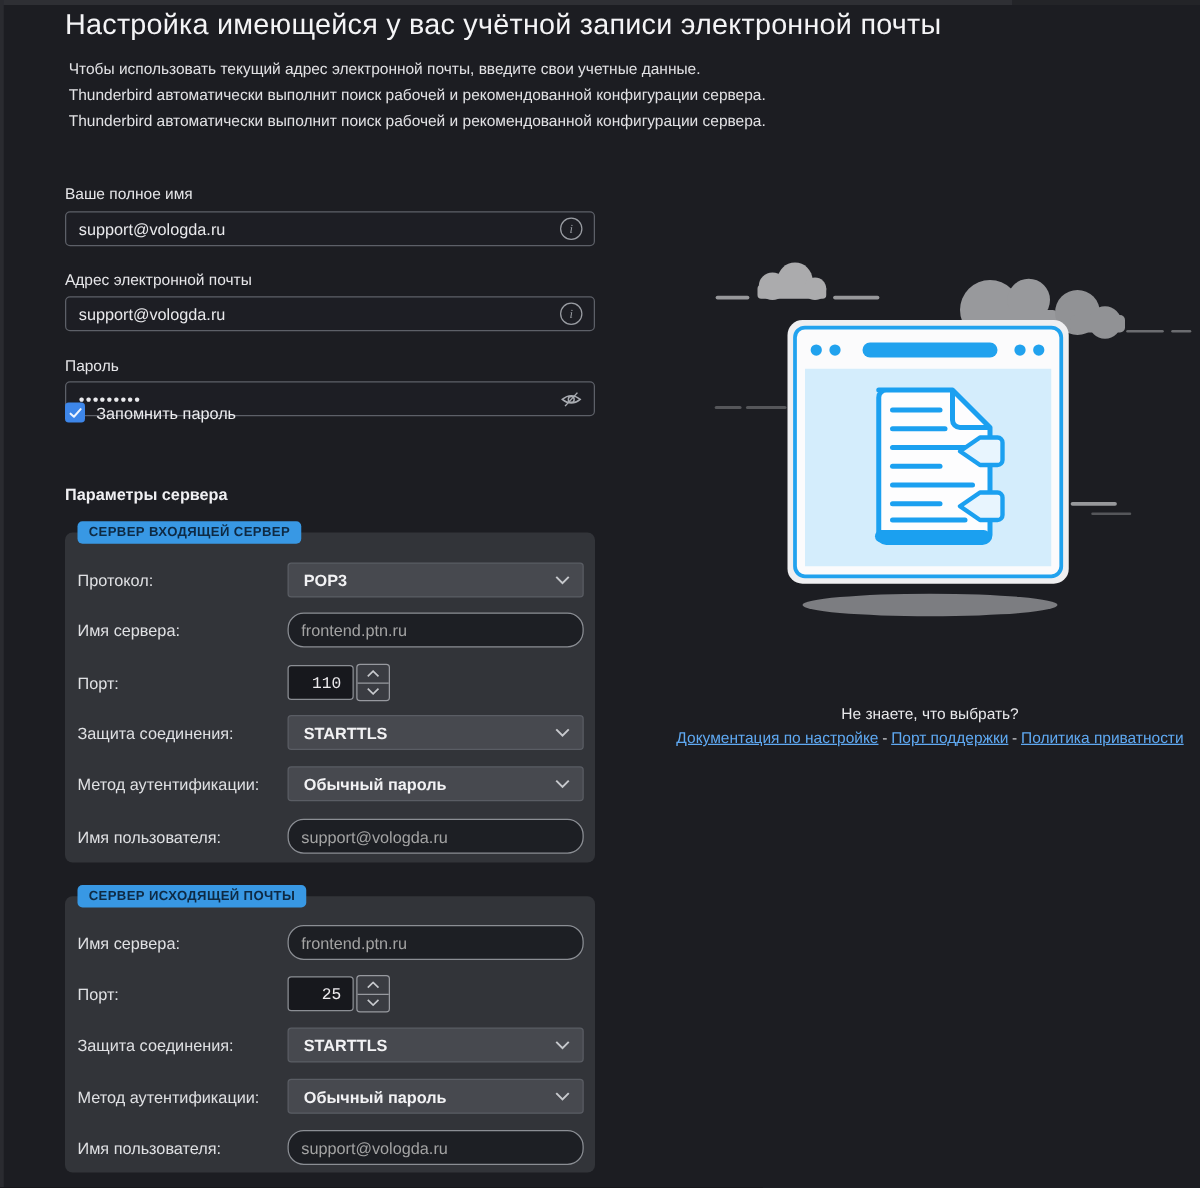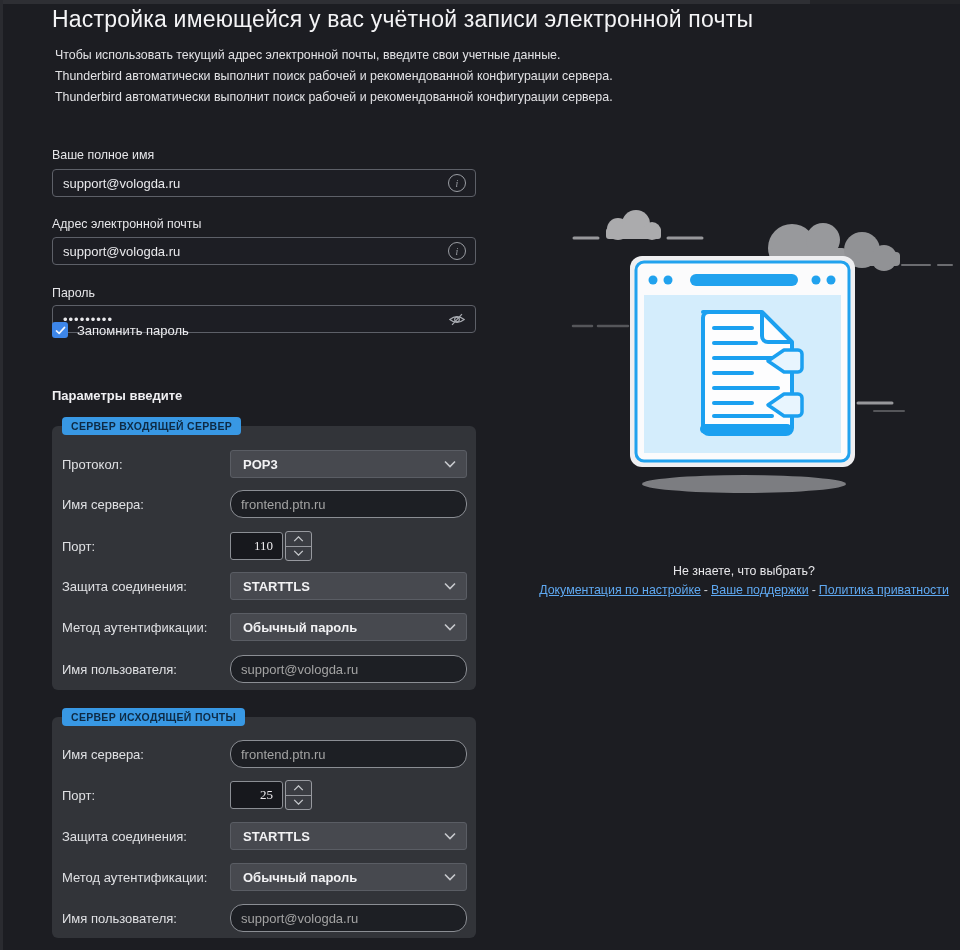--- a/index.html
+++ b/index.html
@@ -40,21 +40,21 @@
   .control{position:absolute;left:168px;top:0;height:28px;}
   .dropdown{width:237px;height:28px;box-sizing:border-box;background:#47494f;border:1px solid #5a5d64;
          border-radius:3px;display:flex;align-items:center;justify-content:space-between;
          padding:0 10px 0 12px;cursor:default;}
   .dd-value{font-size:13px;font-weight:bold;color:#f2f2f4;}
   .tinput{width:237px;height:28px;box-sizing:border-box;background:#1d1f24;border:1px solid #8b8e94;
          border-radius:13px;color:#a3a3a3;font-size:13px;padding:0 10px;font-family:inherit;outline:none;}
   .port-group{width:90px;}
   .pinput{width:53px;height:28px;box-sizing:border-box;background:#17181d;border:1px solid #8b8e94;
          border-radius:3px;color:#eceaed;font-size:13px;text-align:right;padding:0 9px 0 0;
-         font-family:Liberation Serif, serif;outline:none;}
+         font-family:Liberation Mono, monospace;outline:none;}
   .spinner{position:absolute;left:55px;top:-1px;width:27px;height:30px;border:1px solid #97999f;
          border-radius:3px;box-sizing:border-box;display:flex;flex-direction:column;background:#3a3c42;}
   .spin-btn{flex:1;border:none;background:transparent;display:flex;align-items:center;
          justify-content:center;padding:0;cursor:default;}
   .spin-btn + .spin-btn{border-top:1px solid #97999f;}
 
   .illustration{position:absolute;left:540px;top:198px;}
   .help{position:absolute;left:520px;top:564px;width:448px;text-align:center;
         font-size:12.4px;color:#e8e8eb;line-height:15px;}
   .help-links{margin-top:4px;}
@@ -102,21 +102,21 @@
 
   <div class="checkbox-row">
     <span class="checkbox">
       <svg viewBox="0 0 12 10" width="11" height="9">
         <path d="M1.5 5.5 L4.5 8.2 L10.5 1.5" fill="none" stroke="#eef4fd" stroke-width="1.8" stroke-linecap="round" stroke-linejoin="round"></path>
       </svg>
     </span>
     <span class="checkbox-label">Запомнить пароль</span>
   </div>
 
-  <div class="section-heading">Параметры введите</div>
+  <div class="section-heading">Параметры сервера</div>
 
   <div class="panel" style="top:426px;height:264px">
     <div class="badge">СЕРВЕР ВХОДЯЩЕЙ СЕРВЕР</div>
 
     <div class="srow" style="top:24px">
       <span class="srow-label">Протокол:</span>
       <div class="control dropdown">
         <span class="dd-value">POP3</span>
         <svg viewBox="0 0 12 8" width="12" height="8">
             <path d="M1 1.5 L6 6.5 L11 1.5" fill="none" stroke="#c7c9cd" stroke-width="1.6"></path>
@@ -287,16 +287,16 @@
         </g>
         <path d="M244 152 l-16 11 16 11 h14 a4 4 0 0 0 4 -4 v-14 a4 4 0 0 0 -4 -4 z" fill="#e8f5fe" stroke="#1ba0f0" stroke-width="3.5" stroke-linejoin="round"></path>
         <path d="M244 196 l-16 11 16 11 h14 a4 4 0 0 0 4 -4 v-14 a4 4 0 0 0 -4 -4 z" fill="#e8f5fe" stroke="#1ba0f0" stroke-width="3.5" stroke-linejoin="round"></path>
       </g>
     </svg>
   </div>
 
   <div class="help">
     <div>Не знаете, что выбрать?</div>
     <div class="help-links">
-      <a>Документация по настройке</a><span class="sep">-</span><a>Ваше поддержки</a><span class="sep">-</span><a>Политика приватности</a>
+      <a>Документация по настройке</a><span class="sep">-</span><a>Порт поддержки</a><span class="sep">-</span><a>Политика приватности</a>
     </div>
   </div>
 </div>
 
 </body></html>

